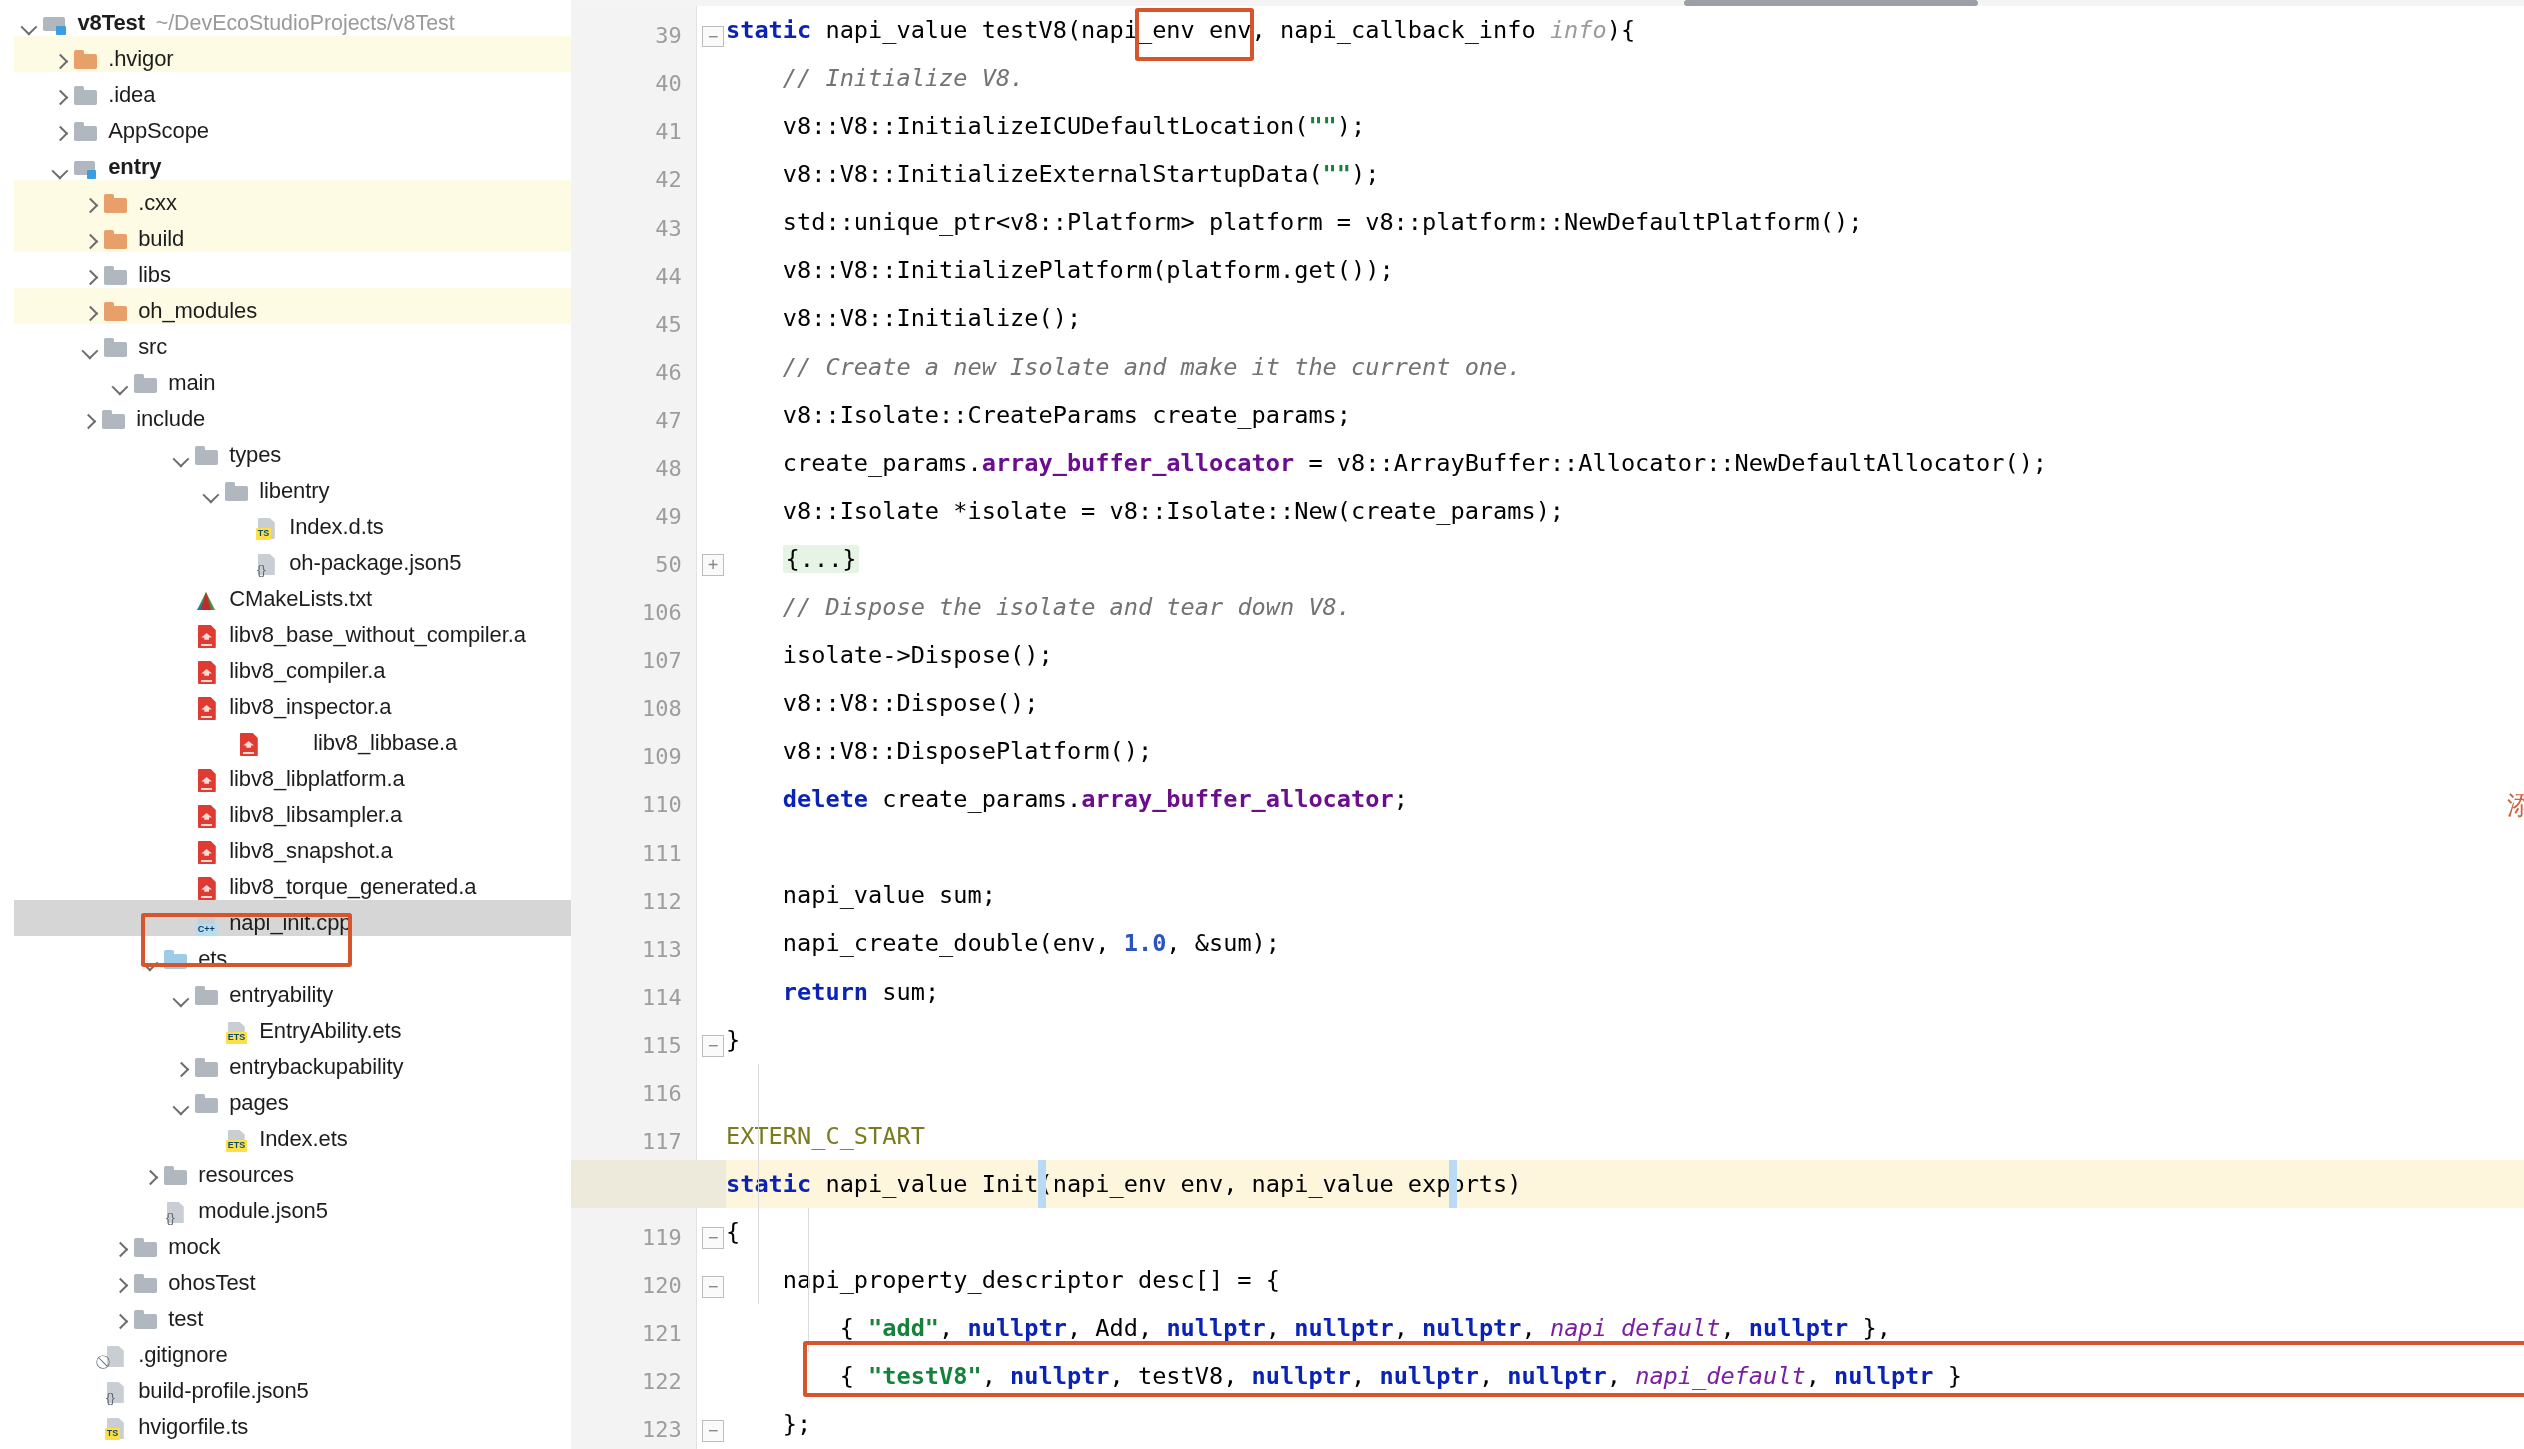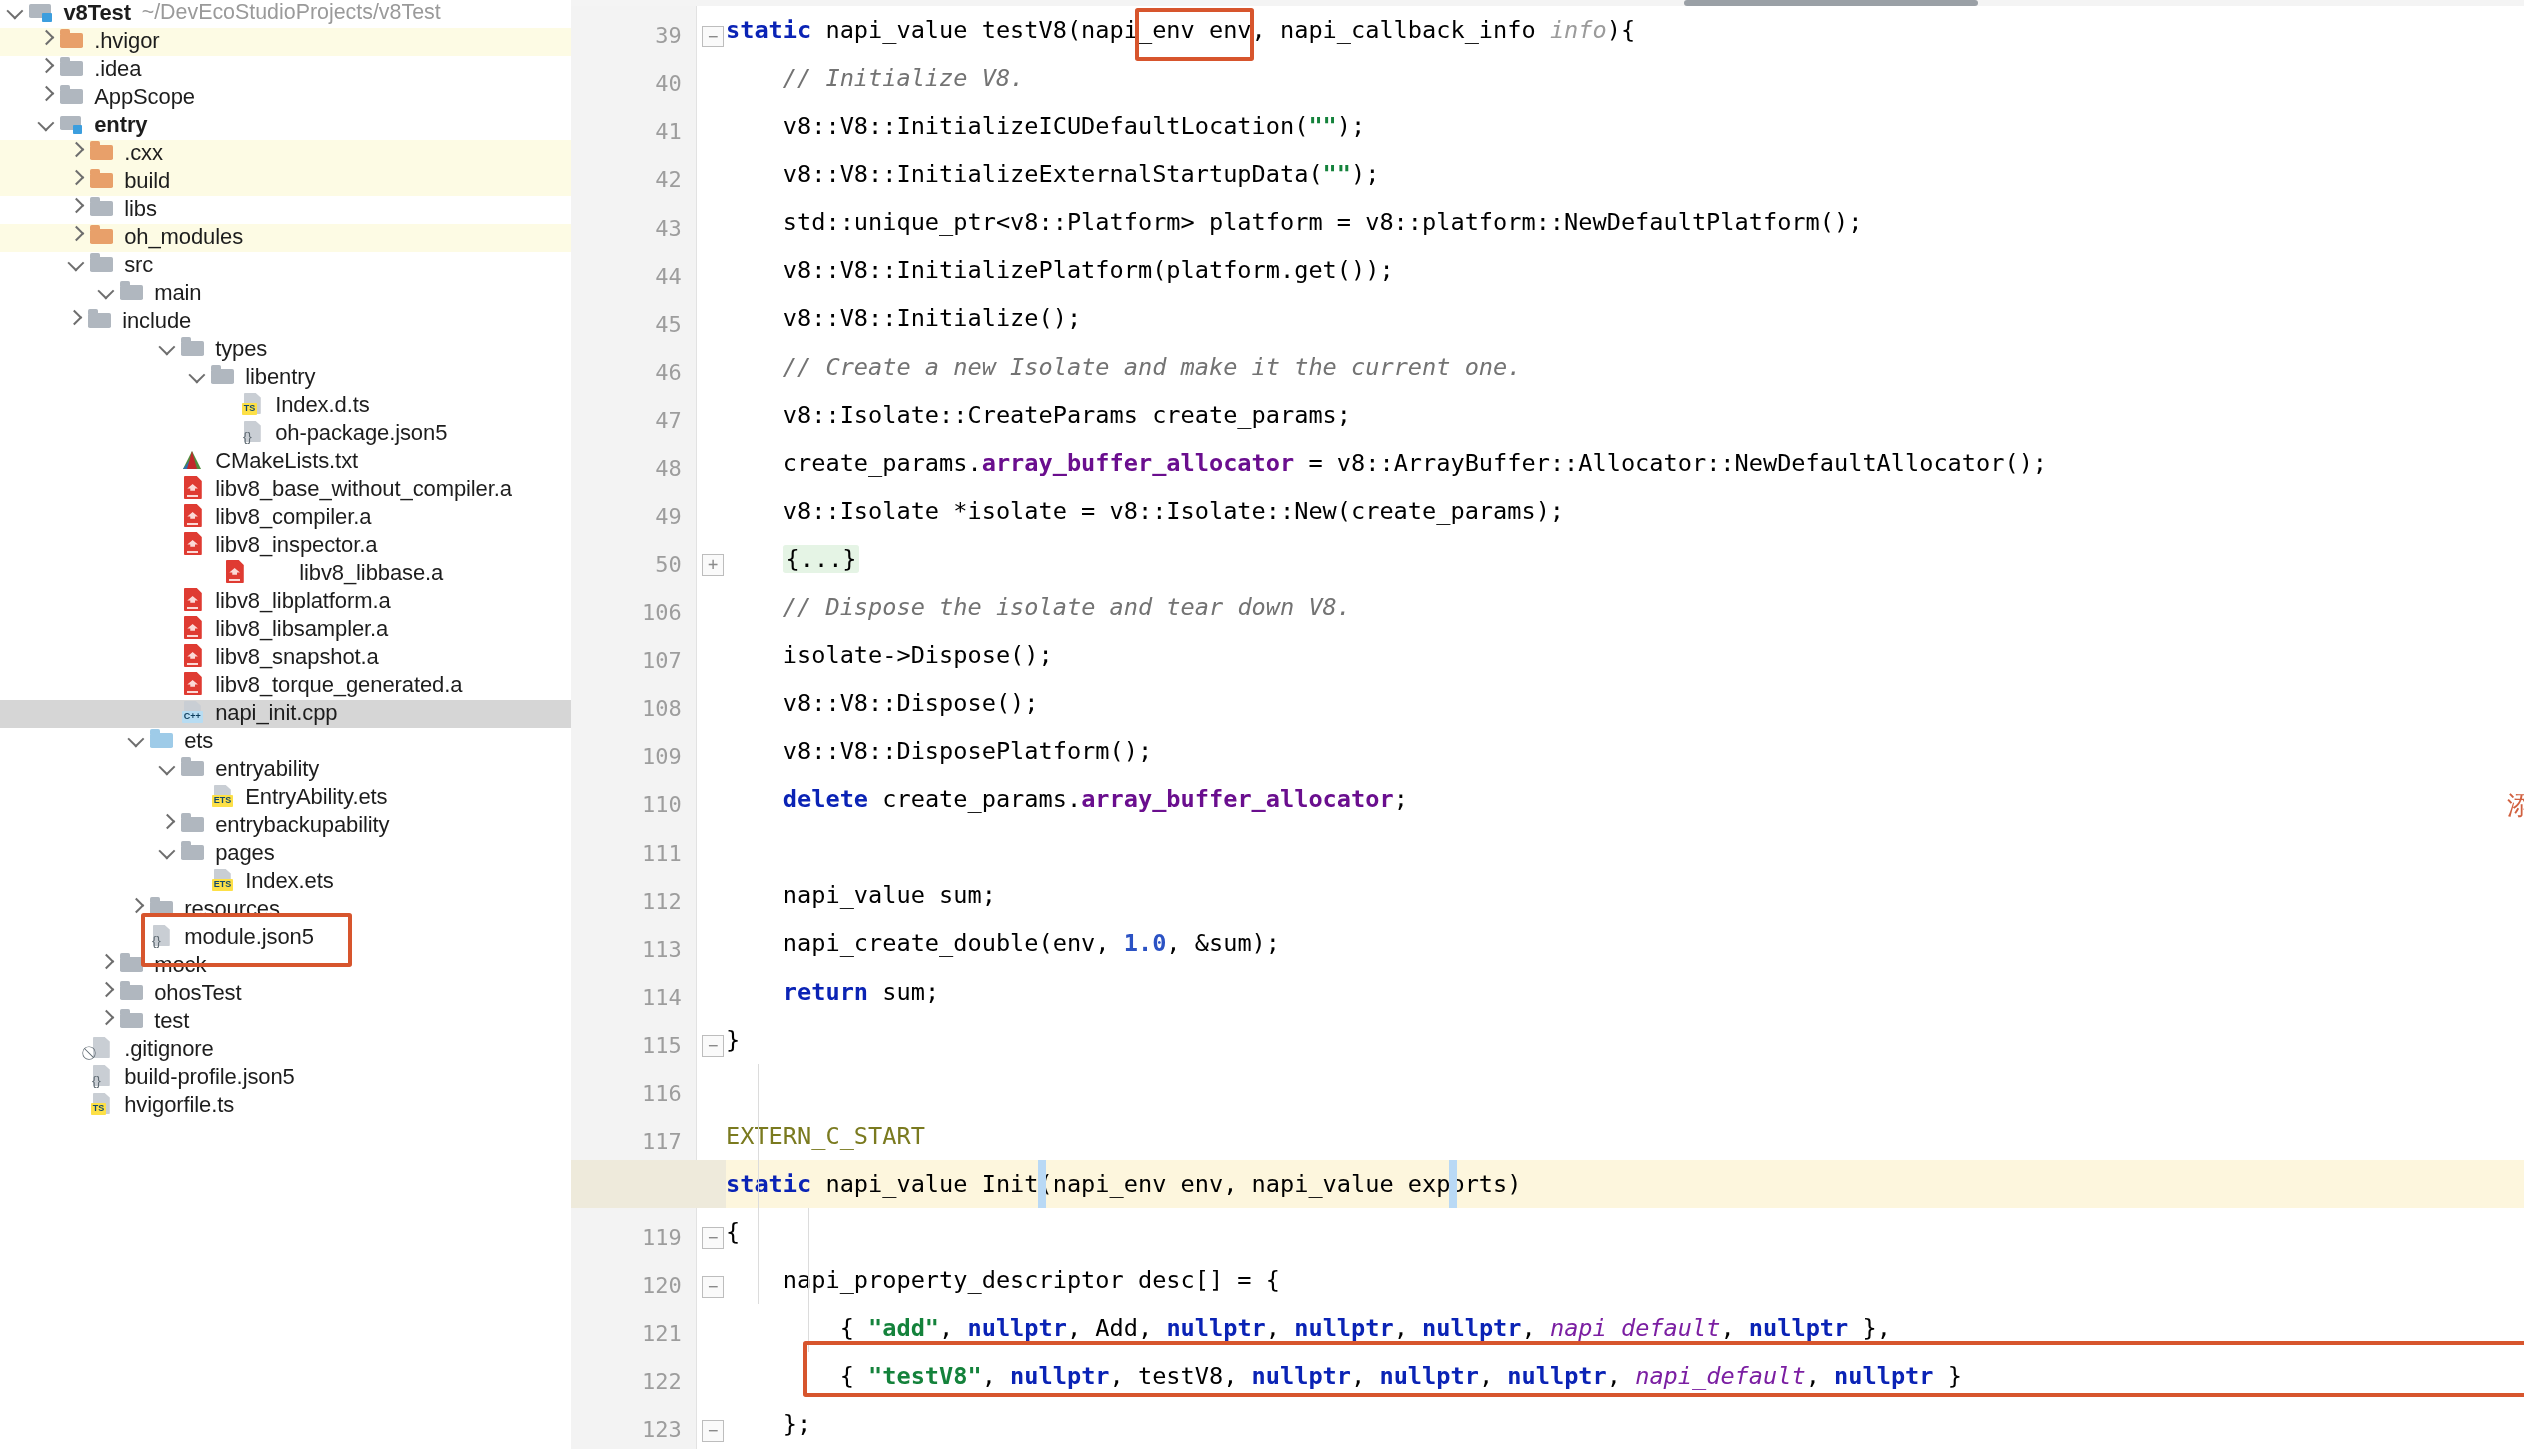--- a/index.html
+++ b/index.html
@@ -14,24 +14,25 @@
   
   .tree-pane{
     position:relative;
     width:571px;height:1449px;
     background:#ffffff;
     overflow:hidden;
     flex:0 0 571px;
   }
   .row{
     position:relative;
-    height:28px;
-    display:flex;align-items:flex-start;
+    height:36px;
+    display:flex;align-items:flex-end;
     font-size:22px;color:#1d1d1d;
     white-space:nowrap;
+    margin-left:14px;
   }
   .row.hl{background:#fdfbe4;}
   .row.sel{background:#d6d6d6;}
   .arrow{
     width:19.6px;height:19.6px;flex:0 0 19.6px;
     display:inline-block;position:relative;
     margin-right:3.6px;
   }
   .arrow.right:after{
     content:"";position:absolute;left:5.3px;top:3.6px;

